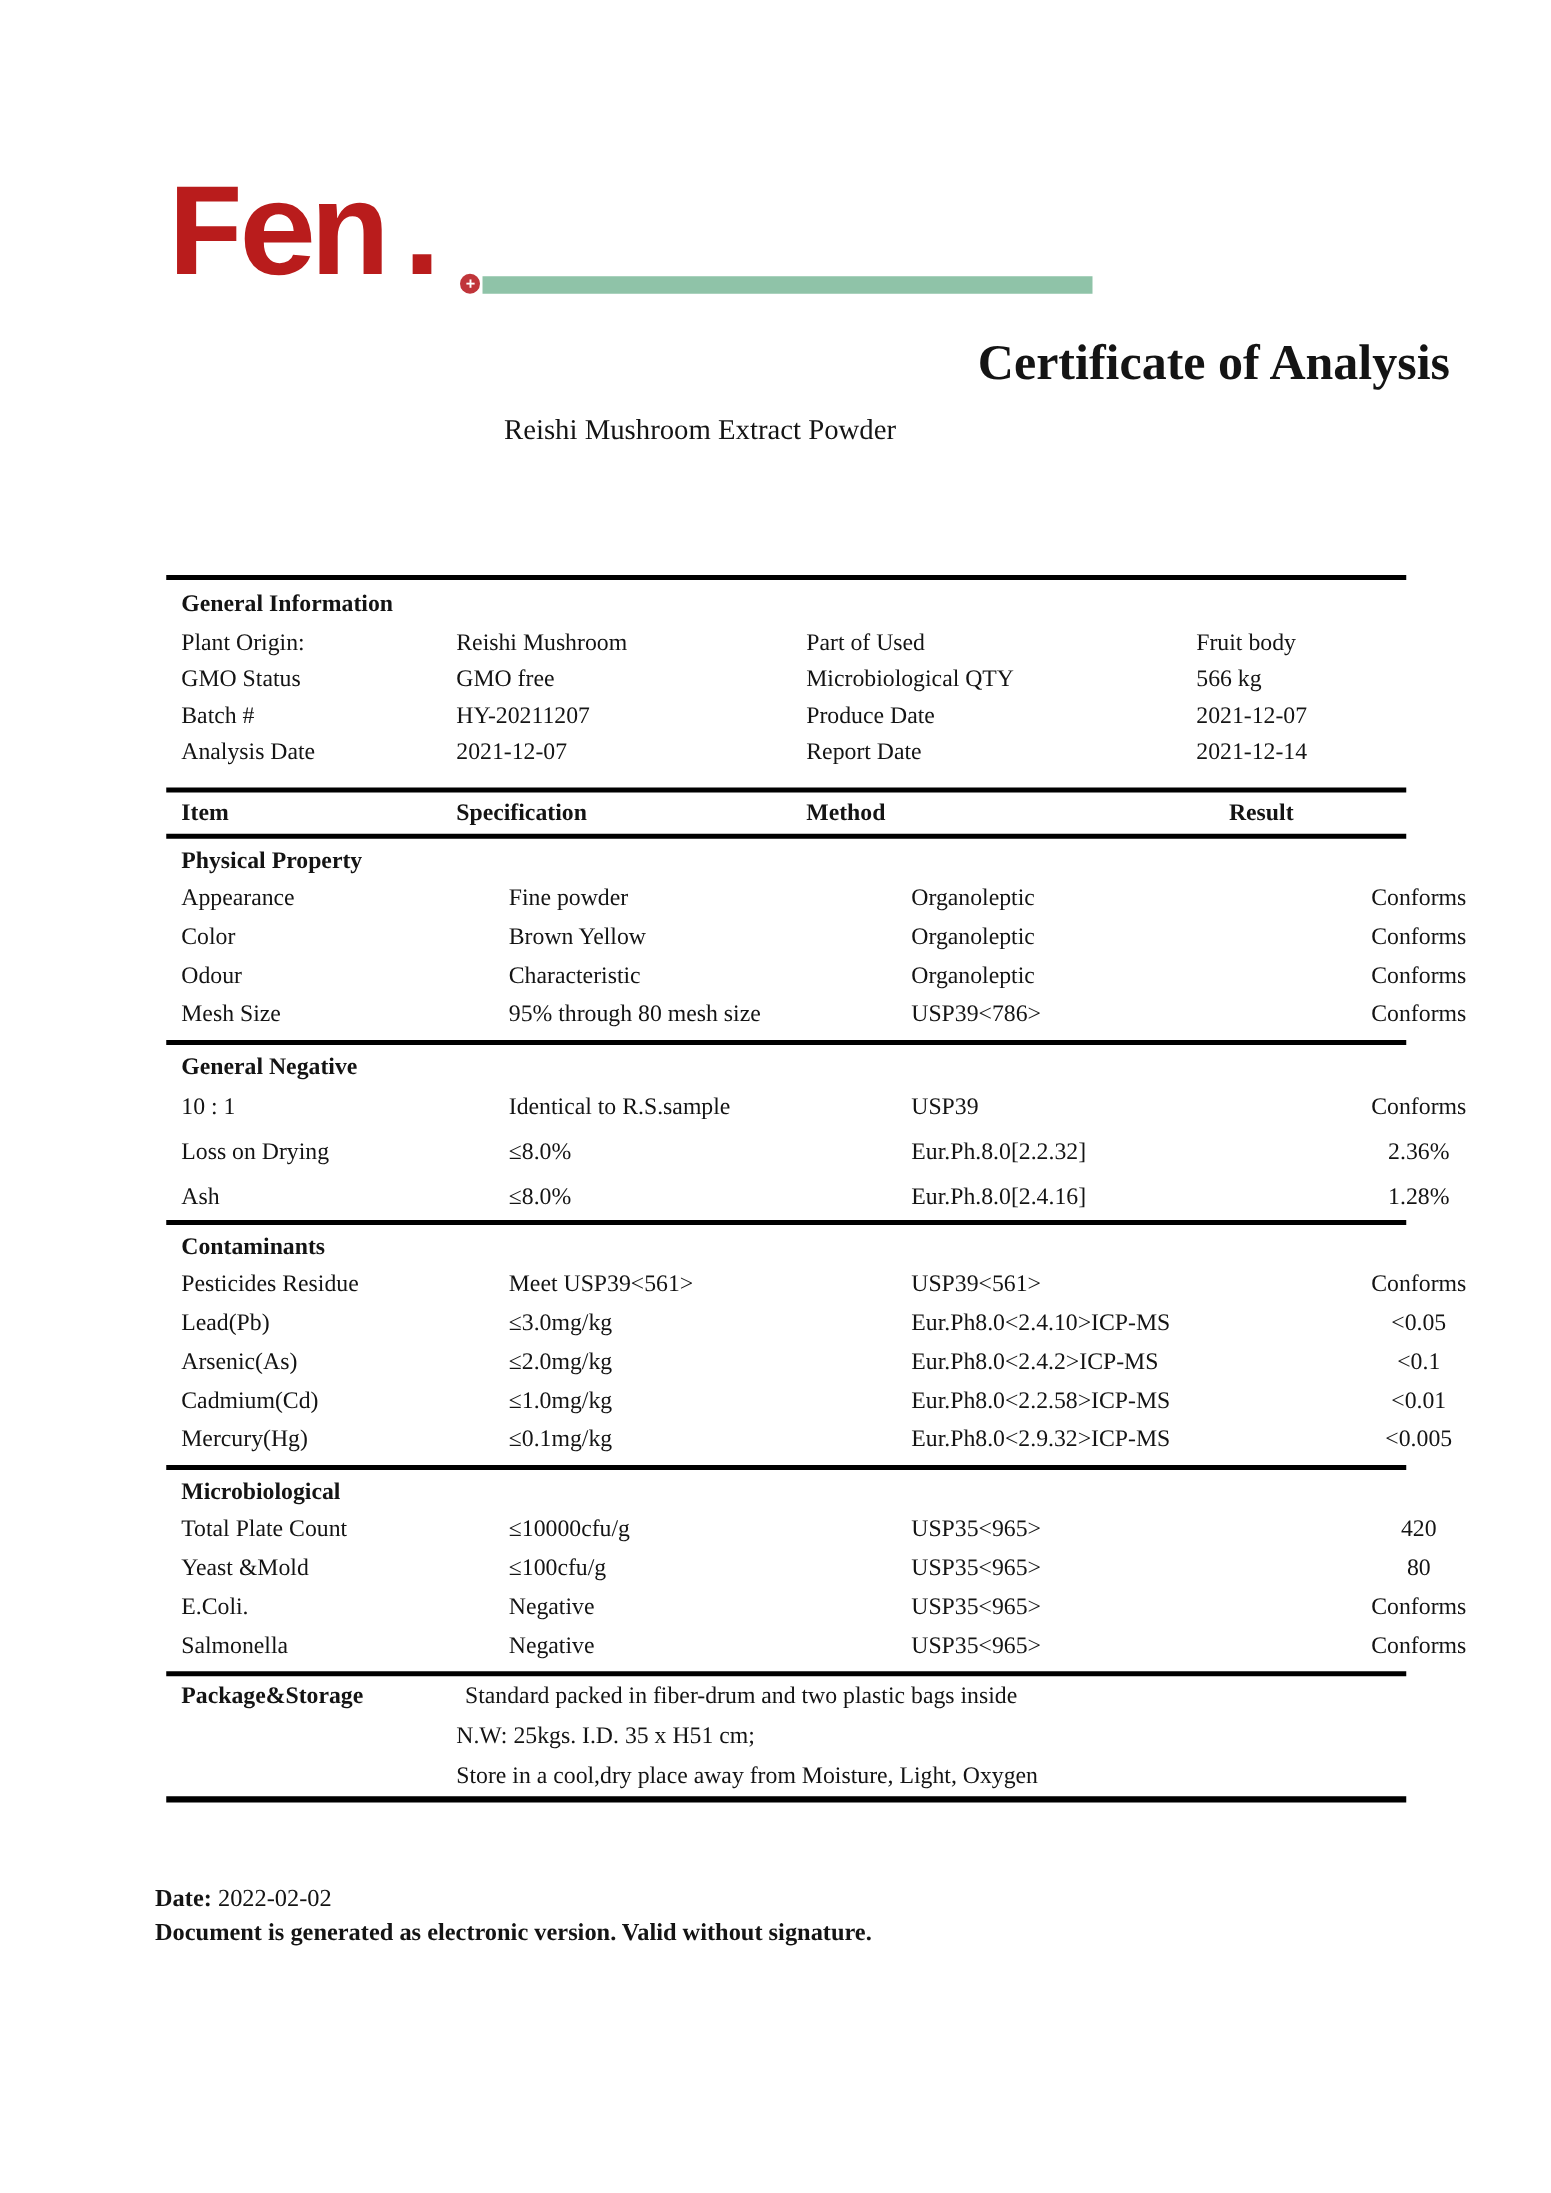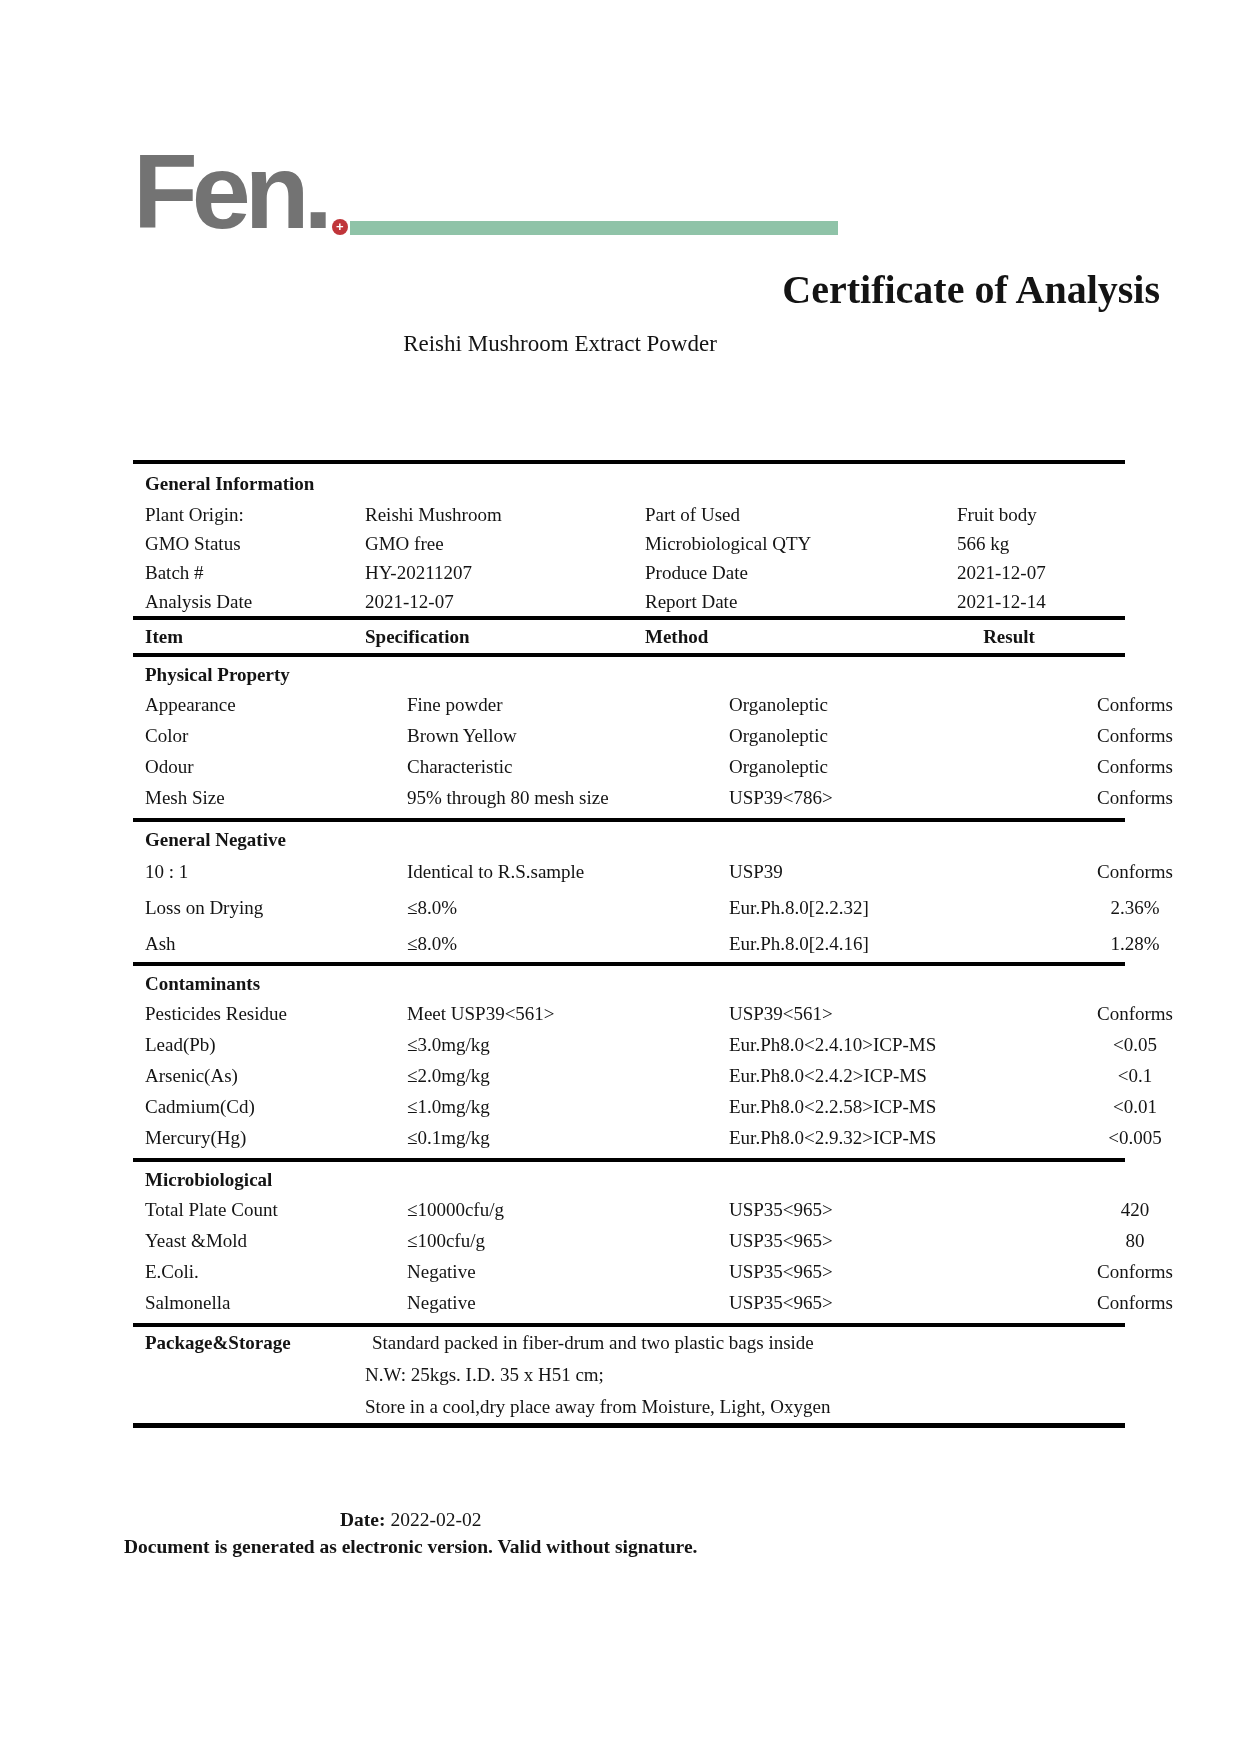--- a/index.html
+++ b/index.html
@@ -15,26 +15,26 @@
 
   
   .logo {
     position:absolute;
     left:133px;
     top:148px;
     display:flex;
     align-items:flex-end;
   }
   .logo-text {
-    font-family:Liberation Sans, sans-serif;
+    font-family:Liberation Mono, monospace;
     font-weight:bold;
     font-size:106px;
     line-height:0.82;
     letter-spacing:-6px;
-    color:#737373;
+    color:#b91c1c;
     margin-right:5px;
   }
   .logo-plus {
     width:16px; height:16px;
     border-radius:50%;
     background:#c0353a;
     color:#ffffff;
     font-family:"Liberation Sans", sans-serif;
     font-size:13px;
     font-weight:bold;
@@ -86,21 +86,21 @@
     font-size:19px;
   }
   .row {
     display:grid;
     grid-template-columns:232px 280px 248px 232px;
     align-items:center;
   }
   .info-row { height:29px; }
   .info-row .c1 { padding-left:12px; }
   .info-row .c4 { padding-left:64px; }
-  .gi-rows { }
+  .gi-rows { padding-bottom:14px; }
 
   .header-row {
     font-weight:bold;
     height:33px;
   }
   .header-row .c1 { padding-left:12px; }
   .header-row .c4 { text-align:center; }
 
   .section-heading {
     font-weight:bold;
@@ -122,21 +122,20 @@
   .storage-label { font-weight:bold; padding-left:12px; }
   .storage-text.indent { padding-left:7px; }
 
   
   .footer {
     position:absolute;
     left:124px;
     top:1506px;
     font-size:19.5px;
     line-height:27px;
-    text-align:center;
   }
   .footer-date-label { font-weight:bold; }
   .footer-note { font-weight:bold; }
 </style>
 </head>
 <body>
 
 <div class="page">
 
   <div class="logo">

